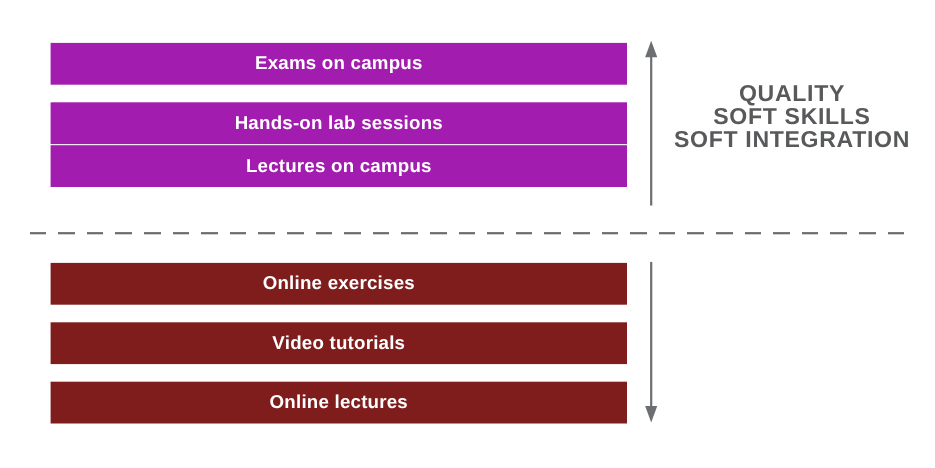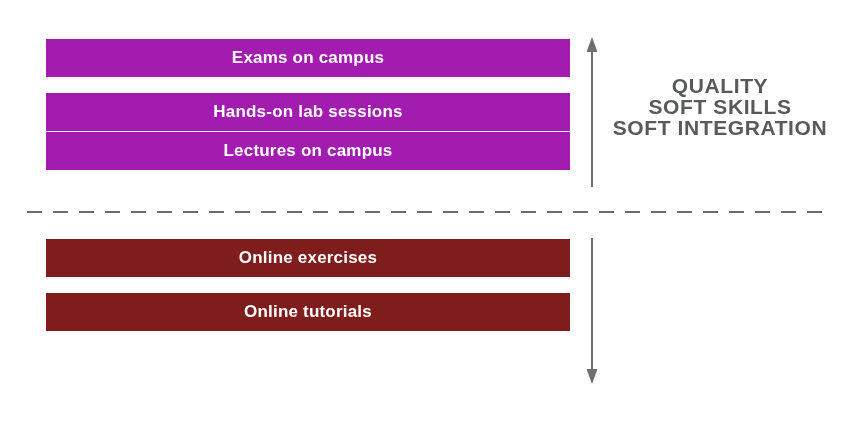--- a/index.html
+++ b/index.html
@@ -84,21 +84,22 @@
 
   <div class="annotation top-annotation">
     <div>QUALITY</div>
     <div>SOFT SKILLS</div>
     <div>SOFT INTEGRATION</div>
   </div>
 
   <div class="divider"></div>
 
   <div class="bar online pos-4">Online exercises</div>
-  <div class="bar online pos-5">Online tutorials</div>
+  <div class="bar online pos-5">Video tutorials</div>
+  <div class="bar online pos-6">Online lectures</div>
 
   <svg class="arrow down-arrow" width="16" height="146" viewBox="0 0 16 146">
     <line x1="8" y1="0" x2="8" y2="133" stroke="#6d6e71" stroke-width="2"></line>
     <polygon points="8,146 2.5,131 13.5,131" fill="#6d6e71"></polygon>
   </svg>
 
 
 </div>
 
 </body></html>

